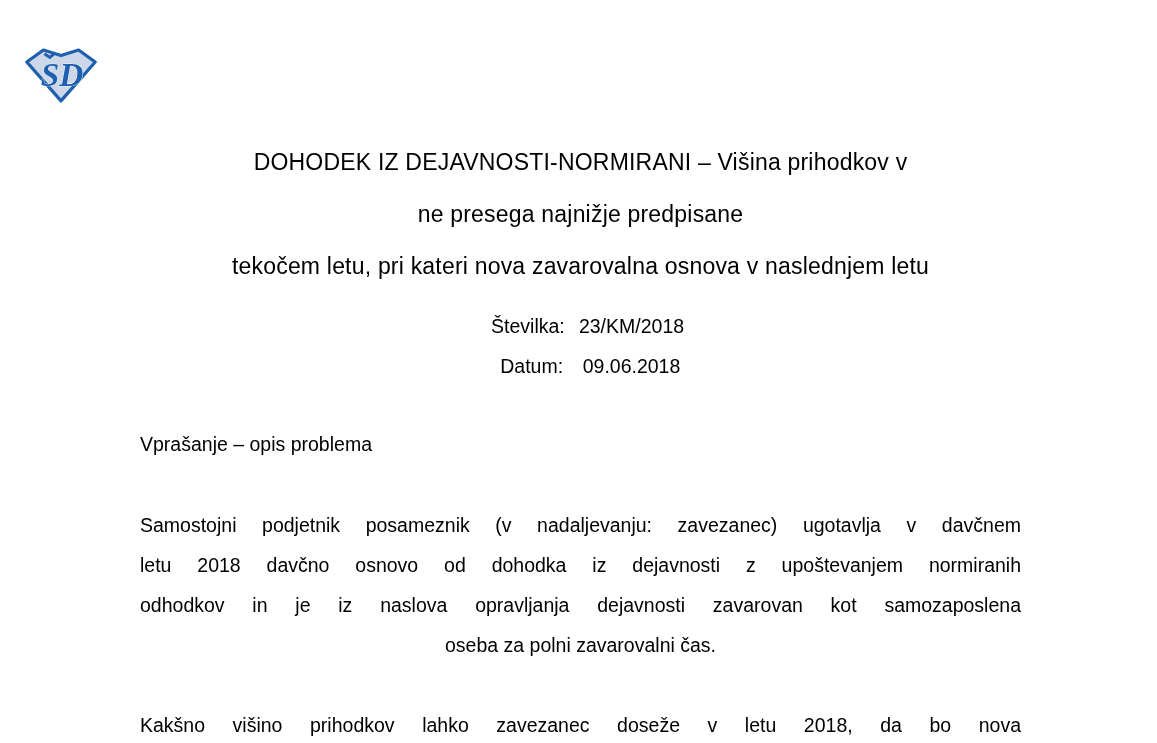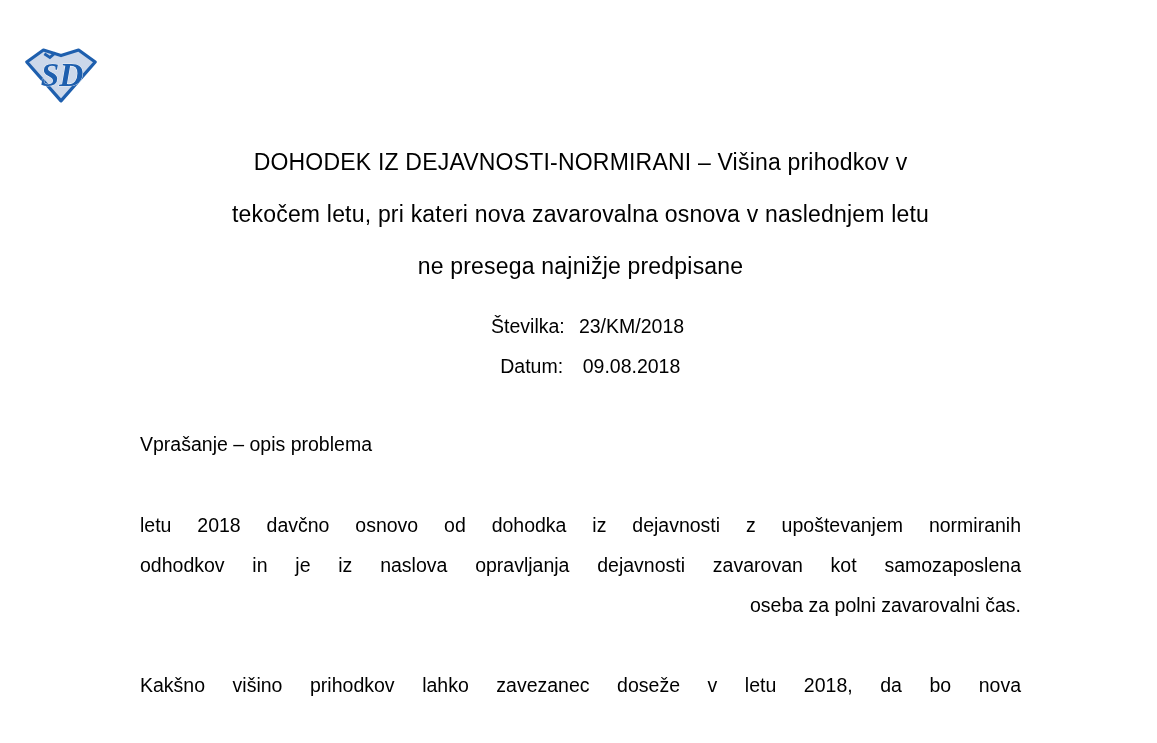--- a/index.html
+++ b/index.html
@@ -52,54 +52,55 @@
     font-size: 19.5px;
     line-height: 40px;
   }
   .para-1 { margin-top: 41px; }
   .para-2 { margin-top: 40px; }
   .jline {
     text-align: justify;
     text-align-last: justify;
   }
   .lline {
-    text-align: right;
+    text-align: center;
   }
 </style>
 </head>
 <body>
 
 <div class="page">
 
   <svg class="logo" viewBox="0 0 80 62" xmlns="http://www.w3.org/2000/svg">
     <path d="M3,17 L21,4 L40,10 L59,4 L77,17 L40,59 Z" stroke="#1e5fae" stroke-width="3.5" stroke-linejoin="round" fill="#ccd8ea"></path>
     <path d="M22,8 L28,12 L34,7" fill="none" stroke="#1e5fae" stroke-width="3"></path>
     <text x="41" y="43" font-size="36" font-weight="bold" font-style="italic" font-family="Liberation Serif, serif" text-anchor="middle" stroke="#ffffff" stroke-width="0.8" paint-order="stroke" fill="#1e5fae">SD</text>
   </svg>
 
   <div class="content">
 
     <div class="doc-title">
       <div>DOHODEK IZ DEJAVNOSTI-NORMIRANI – Višina prihodkov v</div>
+      <div>ne presega najnižje predpisane</div>
       <div>tekočem letu, pri kateri nova zavarovalna osnova v naslednjem letu</div>
-      <div>ne presega najnižje predpisane</div>
     </div>
 
     <div class="meta-block">
       <div>
         <span class="meta-label">Številka:</span><span>23/KM/2018</span>
       </div>
       <div>
-        <span class="meta-label">Datum:</span><span>09.08.2018</span>
+        <span class="meta-label">Datum:</span><span>09.06.2018</span>
       </div>
     </div>
 
     <div class="section-heading">Vprašanje – opis problema</div>
 
     <div class="paragraph para-1">
+      <div class="jline">Samostojni podjetnik posameznik (v nadaljevanju: zavezanec) ugotavlja v davčnem</div>
       <div class="jline">letu 2018 davčno osnovo od dohodka iz dejavnosti z upoštevanjem normiranih</div>
       <div class="jline">odhodkov in je iz naslova opravljanja dejavnosti zavarovan kot samozaposlena</div>
       <div class="lline">oseba za polni zavarovalni čas.</div>
     </div>
 
     <div class="paragraph para-2">
       <div class="jline">Kakšno višino prihodkov lahko zavezanec doseže v letu 2018, da bo nova</div>
     </div>
 
   </div>

